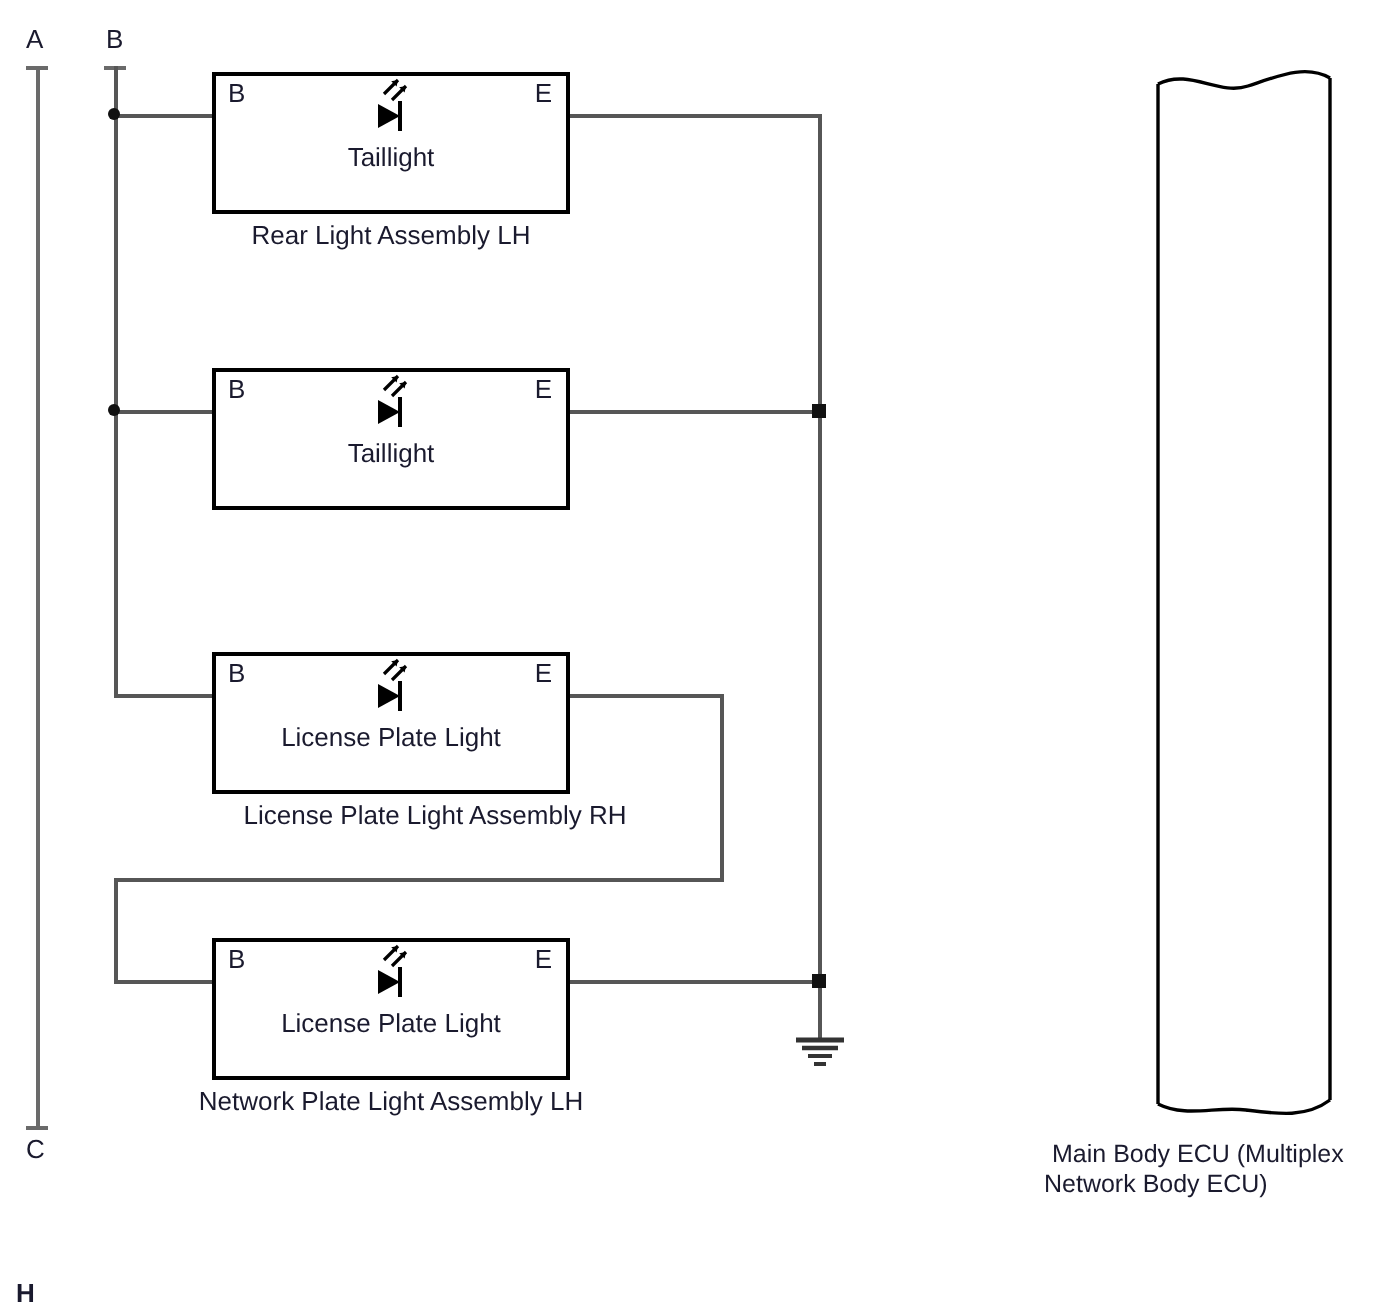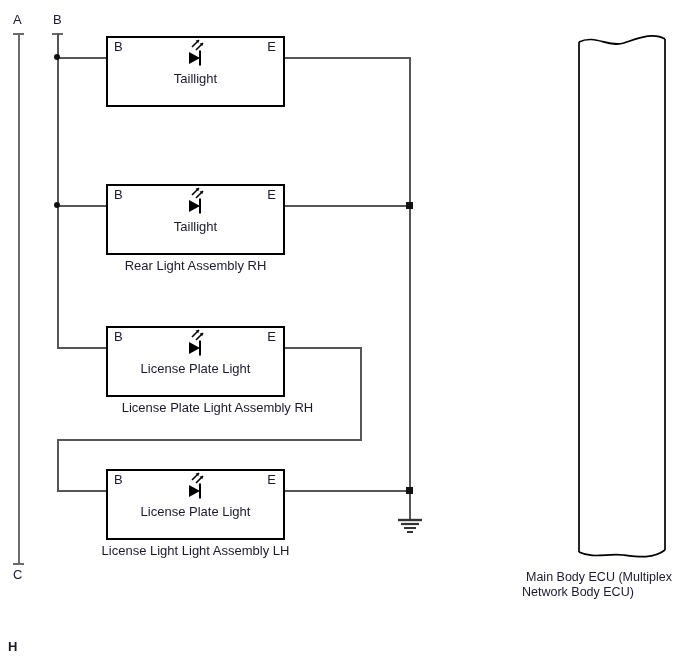--- a/index.html
+++ b/index.html
@@ -183,37 +183,37 @@
   <div class="led" style="left:183px; top:38px;">
     <svg width="26" height="30" viewBox="0 0 26 30">
       <path d="M6 14 L6 26 L17 20 Z" fill="#000000"></path>
       <line x1="17" y1="12.5" x2="17" y2="27.5" stroke="#000000" stroke-width="2"></line>
       <line x1="9" y1="9" x2="16" y2="2" stroke="#000000" stroke-width="1.6"></line>
       <path d="M16 2 L12.6 2.6 L15.3 5.3 Z" fill="#000000"></path>
       <line x1="13" y1="12" x2="20" y2="5" stroke="#000000" stroke-width="1.6"></line>
       <path d="M20 5 L16.6 5.6 L19.3 8.3 Z" fill="#000000"></path>
     </svg>
   </div>
+  <div class="comp-caption" style="left:106px; top:110px; width:179px;">Rear Light Assembly LH</div>
 
   <div class="comp-box" style="left:106px; top:184px; width:179px; height:71px;">
     <span class="term term-b">B</span>
     <span class="term term-e">E</span>
     <span class="comp-inner-label">Taillight</span>
   </div>
   <div class="led" style="left:183px; top:186px;">
     <svg width="26" height="30" viewBox="0 0 26 30">
       <path d="M6 14 L6 26 L17 20 Z" fill="#000000"></path>
       <line x1="17" y1="12.5" x2="17" y2="27.5" stroke="#000000" stroke-width="2"></line>
       <line x1="9" y1="9" x2="16" y2="2" stroke="#000000" stroke-width="1.6"></line>
       <path d="M16 2 L12.6 2.6 L15.3 5.3 Z" fill="#000000"></path>
       <line x1="13" y1="12" x2="20" y2="5" stroke="#000000" stroke-width="1.6"></line>
       <path d="M20 5 L16.6 5.6 L19.3 8.3 Z" fill="#000000"></path>
     </svg>
   </div>
-  <div class="comp-caption" style="left:106px; top:258px; width:179px;">Rear Light Assembly RH</div>
 
   <div class="comp-box" style="left:106px; top:326px; width:179px; height:71px;">
     <span class="term term-b">B</span>
     <span class="term term-e">E</span>
     <span class="comp-inner-label">License Plate Light</span>
   </div>
   <div class="led" style="left:183px; top:328px;">
     <svg width="26" height="30" viewBox="0 0 26 30">
       <path d="M6 14 L6 26 L17 20 Z" fill="#000000"></path>
       <line x1="17" y1="12.5" x2="17" y2="27.5" stroke="#000000" stroke-width="2"></line>
@@ -233,21 +233,21 @@
   <div class="led" style="left:183px; top:471px;">
     <svg width="26" height="30" viewBox="0 0 26 30">
       <path d="M6 14 L6 26 L17 20 Z" fill="#000000"></path>
       <line x1="17" y1="12.5" x2="17" y2="27.5" stroke="#000000" stroke-width="2"></line>
       <line x1="9" y1="9" x2="16" y2="2" stroke="#000000" stroke-width="1.6"></line>
       <path d="M16 2 L12.6 2.6 L15.3 5.3 Z" fill="#000000"></path>
       <line x1="13" y1="12" x2="20" y2="5" stroke="#000000" stroke-width="1.6"></line>
       <path d="M20 5 L16.6 5.6 L19.3 8.3 Z" fill="#000000"></path>
     </svg>
   </div>
-  <div class="comp-caption" style="left:96px; top:543px; width:199px;">License Light Light Assembly LH</div>
+  <div class="comp-caption" style="left:96px; top:543px; width:199px;">Network Plate Light Assembly LH</div>
 
   <div class="ecu-wrap" style="left:575px; top:32px; width:95px; height:530px;">
     <svg width="95" height="530" viewBox="0 0 95 530" preserveAspectRatio="none">
       <path d="M4 10
                C 20 2, 34 16, 49 11
                C 64 6, 78 0, 90 7" fill="none" stroke="#000000" stroke-width="1.7"></path>
       <line x1="4" y1="10" x2="4" y2="520" stroke="#000000" stroke-width="1.7"></line>
       <line x1="90" y1="7" x2="90" y2="518" stroke="#000000" stroke-width="1.7"></line>
       <path d="M4 520
                C 18 527, 33 521, 48 523

